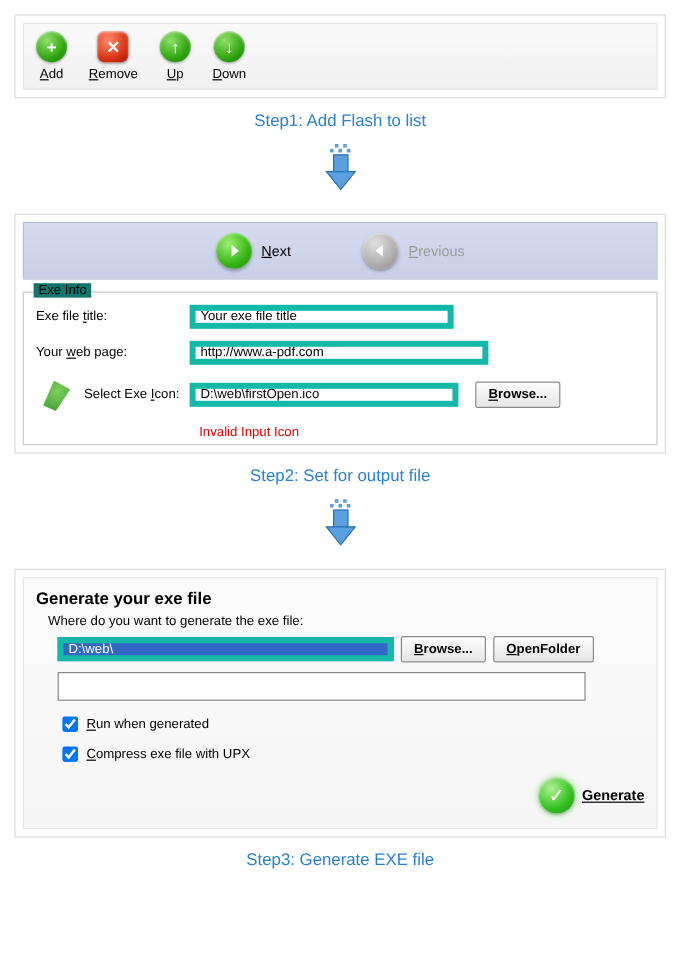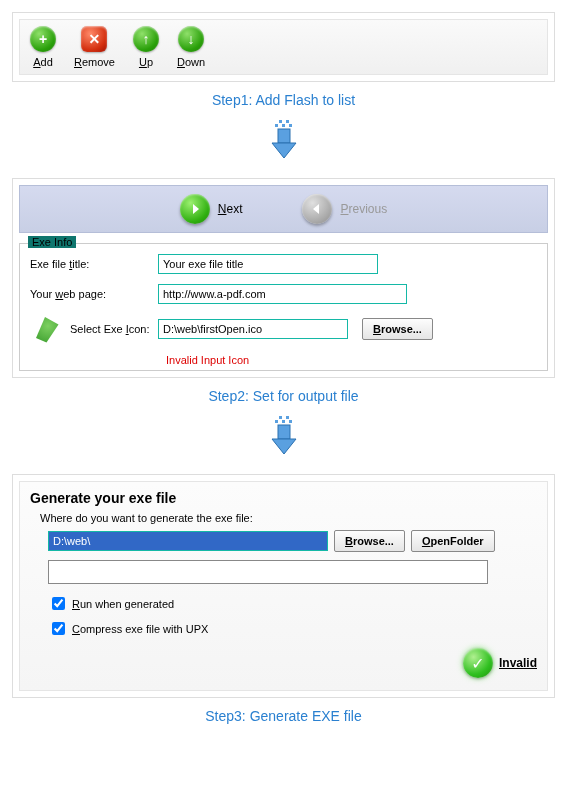--- a/index.html
+++ b/index.html
@@ -117,21 +117,21 @@
     width: 128px;
     padding-right: 8px;
     font-size: 11px;
     color: #000;
   }
   .form-row label .u { text-decoration: underline; }
   input[type="text"] {
     font-family: inherit;
     font-size: 11px;
     padding: 2px 4px;
-    border: 1px solid #14b8a6;
+    border: 5px solid #14b8a6;
     height: 20px;
     background: #fff;
   }
   .btn {
     font-family: inherit;
     font-size: 11px;
     padding: 2px 10px;
     background: linear-gradient(to bottom, #fdfdfd, #e5e5e5);
     border: 1px solid #888;
     border-radius: 2px;
@@ -255,21 +255,21 @@
     <div class="form-row">
       <label>Your <span class="u">w</span>eb page:</label>
       <input type="text" style="width: 249px;" value="http://www.a-pdf.com">
     </div>
 
     <div class="form-row" style="align-items:center">
       <div style="width:40px; display:flex; justify-content:flex-end; padding-right:4px;">
         <div class="leaf"></div>
       </div>
       <label style="width:88px">Select Exe <span class="u">I</span>con:</label>
-      <input type="text" style="width: 190px;" value="D:\web\firstOpen.ico">
+      <input type="text" style="width: 224px;" value="D:\web\firstOpen.ico">
       <div style="width:14px"></div>
       <button class="btn"><span class="u">B</span>rowse...</button>
     </div>
 
     <div class="error-text">Invalid Input Icon</div>
   </div>
 </div>
 
 <div class="step-label">Step2: Set for output file</div>
 
@@ -300,18 +300,18 @@
       <input type="checkbox" checked="" style="">
       <span><span class="u">R</span>un when generated</span>
     </div>
     <div class="chk-row">
       <input type="checkbox" checked="" style="">
       <span><span class="u">C</span>ompress exe file with UPX</span>
     </div>
 
     <div class="generate-btn">
       <div class="gen-circle">✓</div>
-      <span class="gen-lbl">Invalid</span>
+      <span class="gen-lbl">Generate</span>
     </div>
   </div>
 </div>
 
 <div class="step-label">Step3: Generate EXE file</div>
 
 </body></html>

